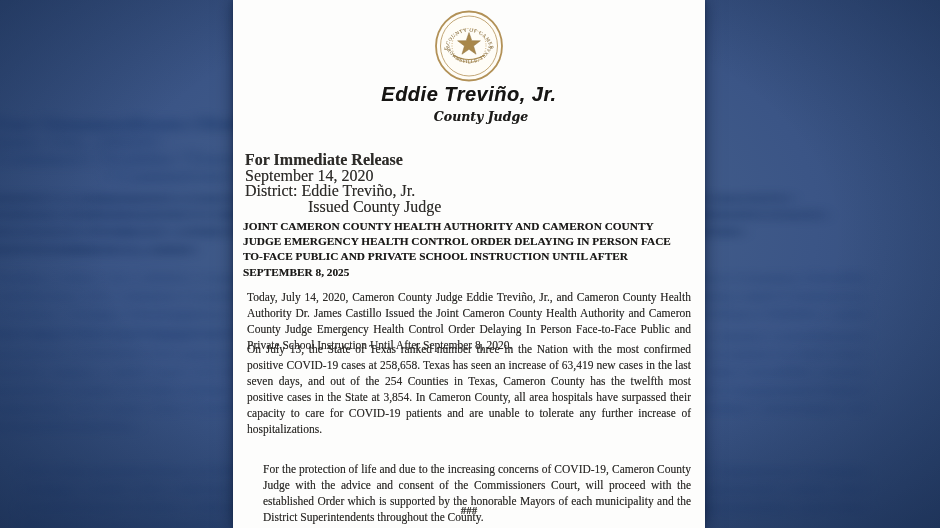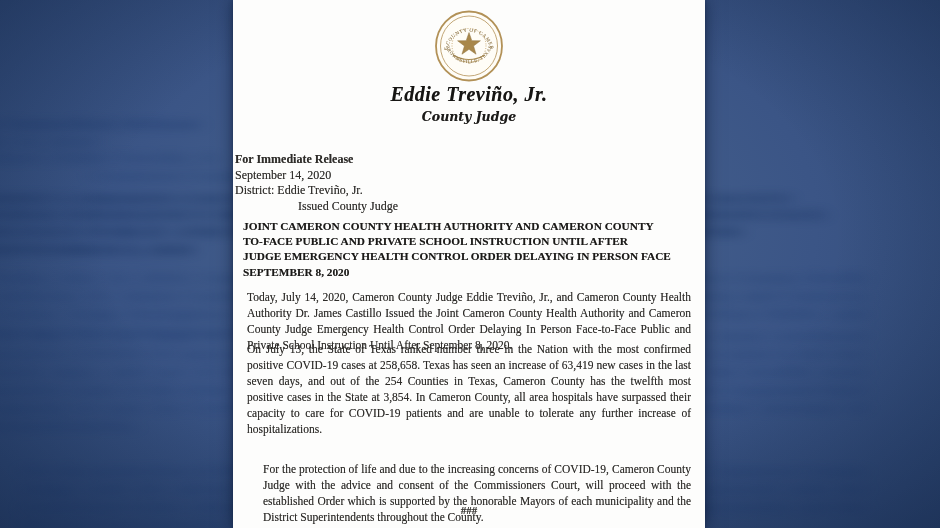--- a/index.html
+++ b/index.html
@@ -26,29 +26,29 @@
     position:absolute;left:233px;top:0;width:472px;height:528px;z-index:2;
     background:#fdfdfc;
     box-shadow:0 0 16px rgba(5,15,40,.55), 0 0 4px rgba(5,15,40,.3);
     text-shadow:0 0 .6px rgba(40,40,40,.5);
   }
   
   .doc-layer{position:absolute;top:0;left:0;width:472px;height:528px;color:#2e2c29;}
   .seal{position:absolute;top:8px;left:50%;transform:translateX(-50%);filter:blur(.35px);}
   .name{
     position:absolute;top:83px;left:0;width:100%;text-align:center;
-    font-family:Liberation Serif, serif;font-style:italic;font-weight:bold;
+    font-family:Liberation Sans, sans-serif;font-style:italic;font-weight:bold;
     font-size:20px;letter-spacing:.5px;color:#161513;
   }
   .jtitle{
-    position:absolute;top:109px;left:0;width:100%;text-align:center;
+    position:absolute;top:109px;left:12px;width:100%;text-align:center;
     font-family:"DejaVu Serif", serif;font-style:italic;font-weight:bold;
     font-size:12.5px;color:#1c1b19;
   }
-  .rel{position:absolute;top:152px;left:2px;right:14px;font-size:12px;line-height:15.7px;}
+  .rel{position:absolute;top:152px;left:12px;right:14px;font-size:16px;line-height:15.7px;}
   .rel .bold{font-weight:bold;}
   .rel .indent{padding-left:63px;}
   .headline{
     position:absolute;top:219px;left:10px;right:10px;text-align:left;
     font-weight:bold;font-size:11.3px;line-height:15.2px;color:#1b1a18;
   }
   .para{
     position:absolute;left:14px;right:14px;
     font-size:11.5px;line-height:15.9px;text-align:justify;
   }
@@ -115,23 +115,23 @@
 
       <div class="rel">
         <div class="bold">For Immediate Release</div>
         <div>September 14, 2020</div>
         <div>District: Eddie Treviño, Jr.</div>
         <div class="indent">Issued County Judge</div>
       </div>
 
       <div class="headline">
         <div>JOINT CAMERON COUNTY HEALTH AUTHORITY AND CAMERON COUNTY</div>
+        <div>JUDGE EMERGENCY HEALTH CONTROL ORDER DELAYING IN PERSON FACE</div>
         <div>TO-FACE PUBLIC AND PRIVATE SCHOOL INSTRUCTION UNTIL AFTER</div>
-        <div>JUDGE EMERGENCY HEALTH CONTROL ORDER DELAYING IN PERSON FACE</div>
-        <div>SEPTEMBER 8, 2020</div>
+        <div>SEPTEMBER 8, 2025</div>
       </div>
 
       <div class="para p1">Today, July 14, 2020, Cameron County Judge Eddie Treviño, Jr., and Cameron County Health Authority Dr. James Castillo Issued the Joint Cameron County Health Authority and Cameron County Judge Emergency Health Control Order Delaying In Person Face-to-Face Public and Private School Instruction Until After September 8, 2020.</div>
       <div class="para p2">On July 13, the State of Texas ranked number three in the Nation with the most confirmed positive COVID-19 cases at 258,658. Texas has seen an increase of 63,419 new cases in the last seven days, and out of the 254 Counties in Texas, Cameron County has the twelfth most positive cases in the State at 3,854. In Cameron County, all area hospitals have surpassed their capacity to care for COVID-19 patients and are unable to tolerate any further increase of hospitalizations.</div>
       <div class="para p3">For the protection of life and due to the increasing concerns of COVID-19, Cameron County Judge with the advice and consent of the Commissioners Court, will proceed with the established Order which is supported by the honorable Mayors of each municipality and the District Superintendents throughout the County.</div>
 
       <div class="endmark">###</div>
     </div>
   </div>
 </div>

